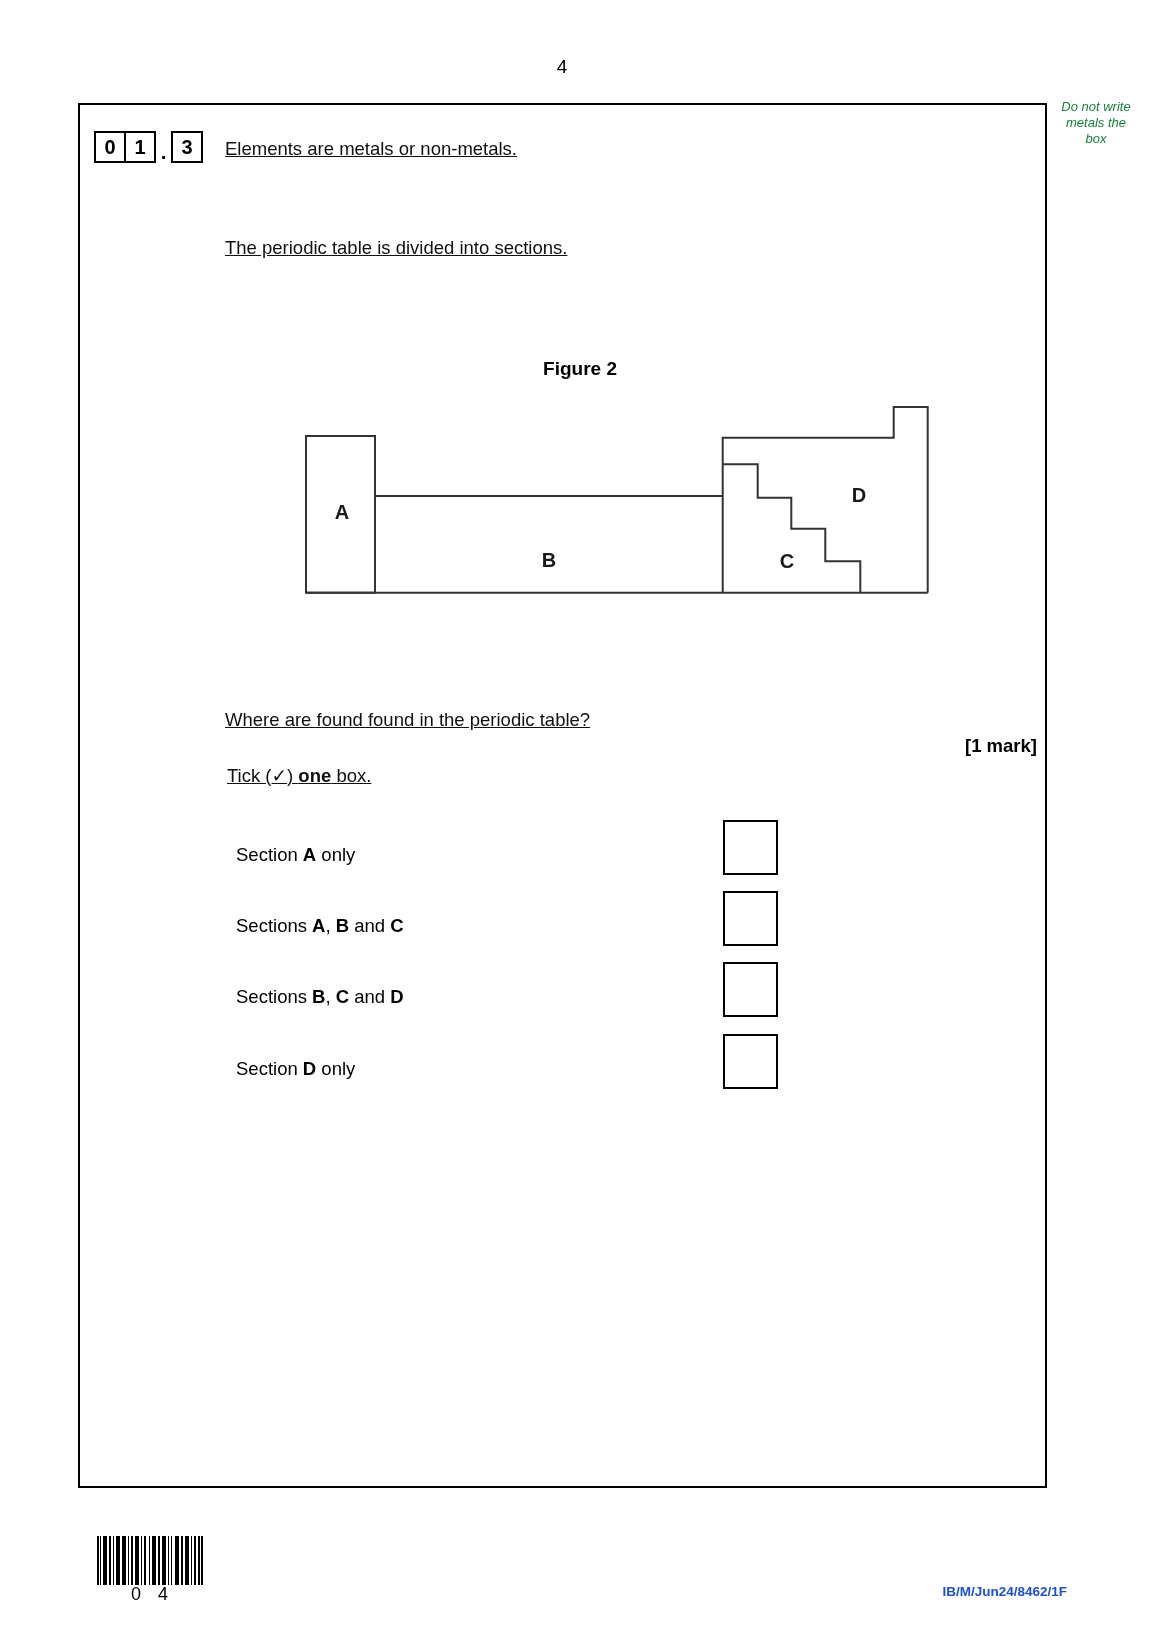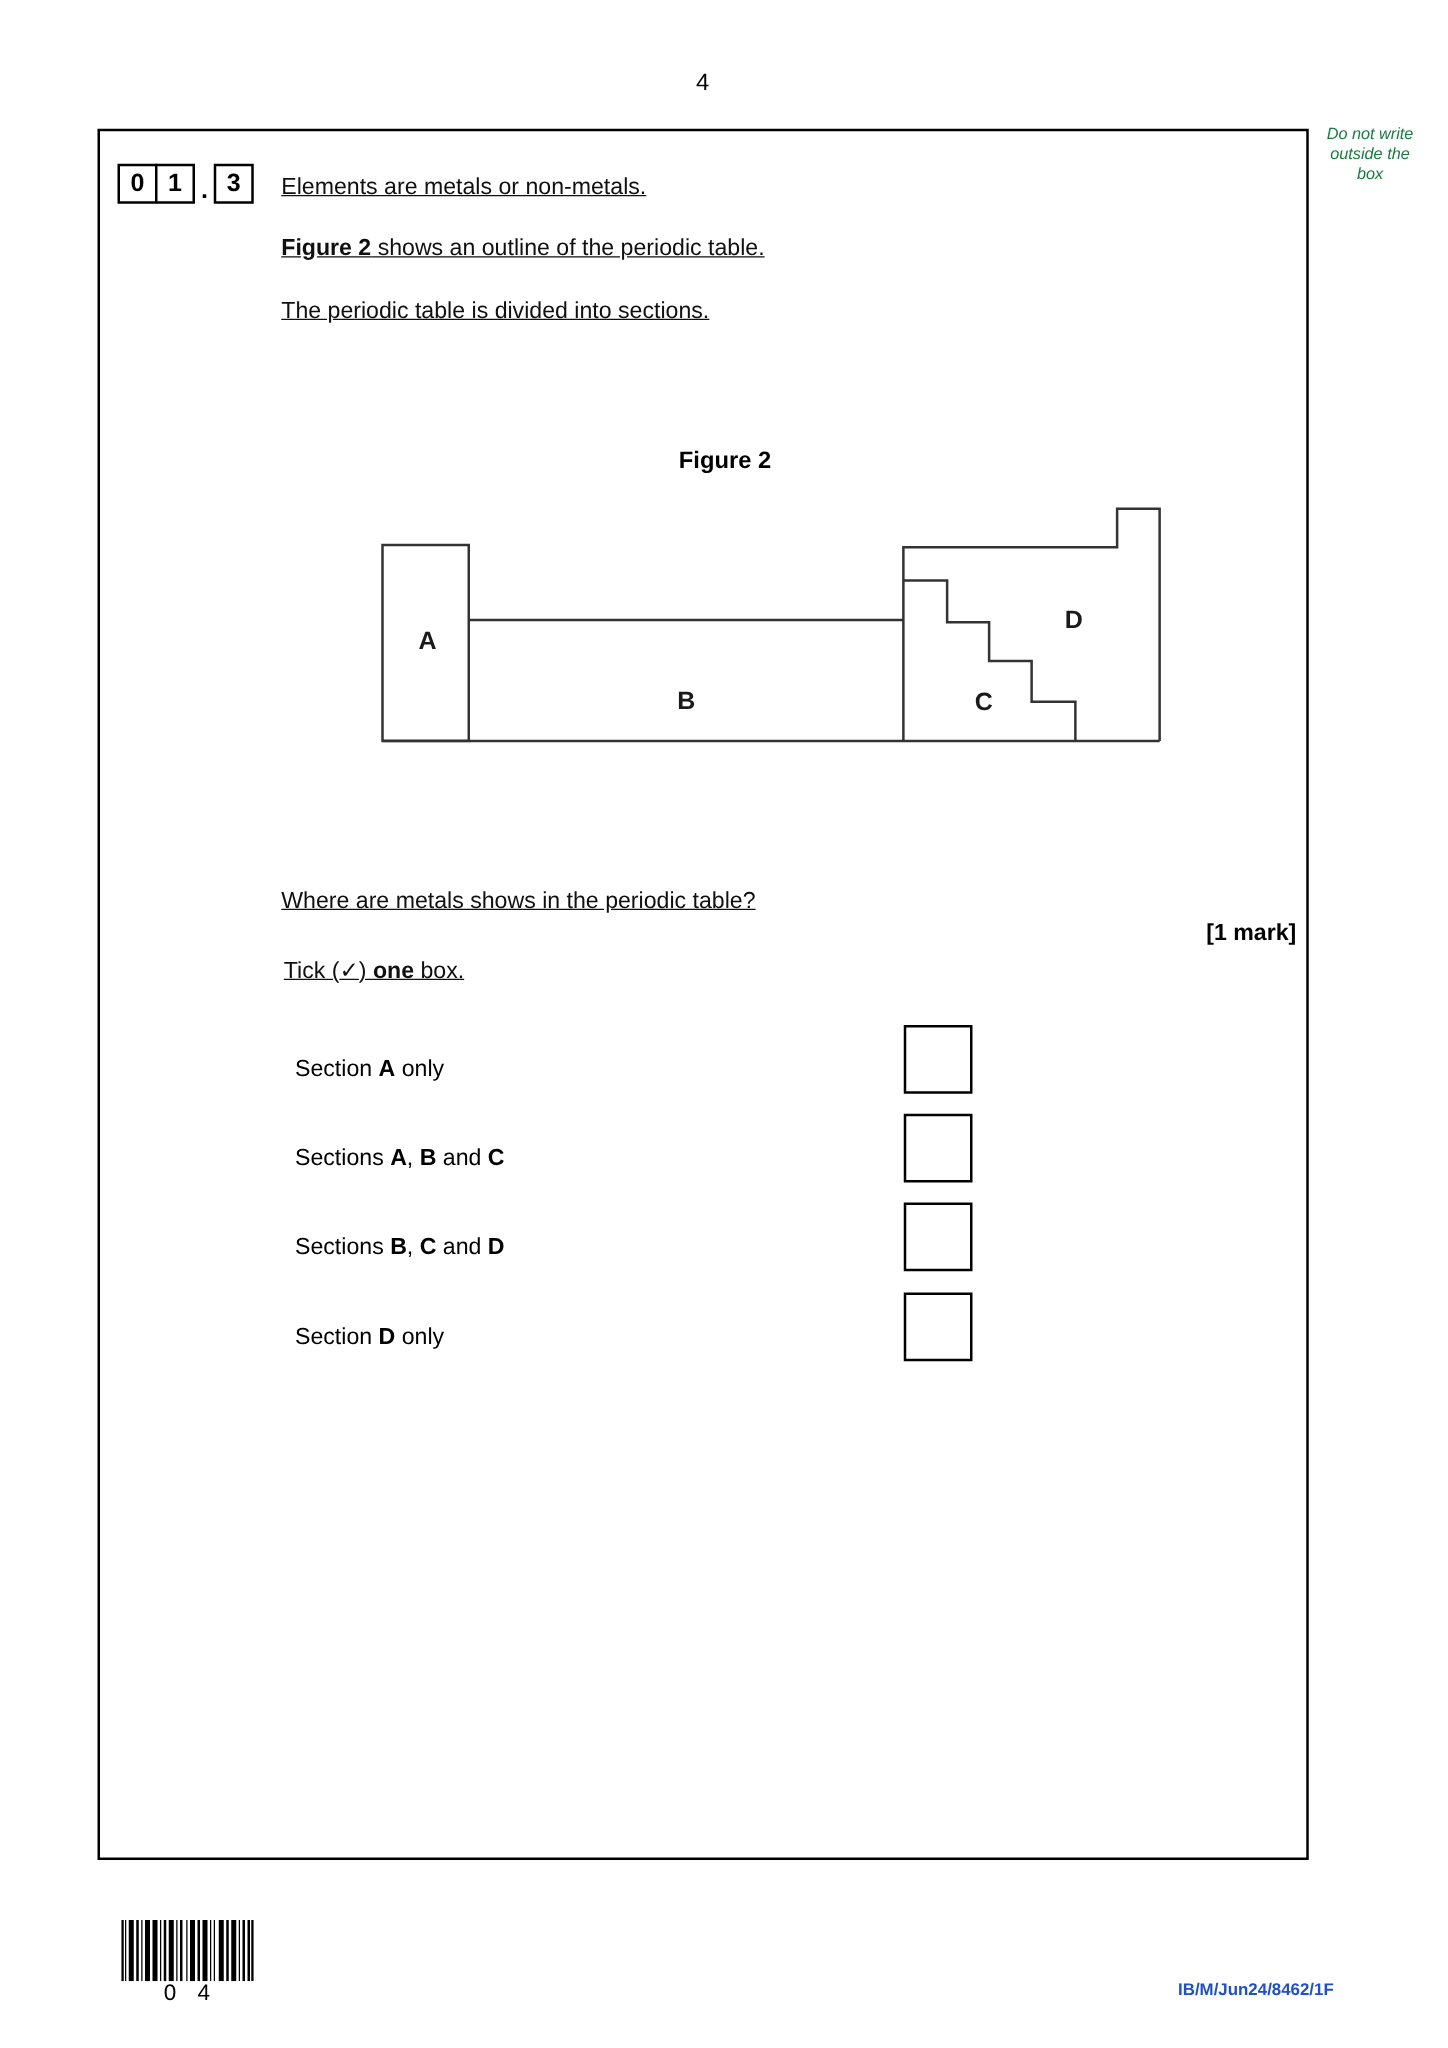--- a/index.html
+++ b/index.html
@@ -88,56 +88,55 @@
 </style>
 </head>
 <body>
 
 <div class="page">
 
   <div class="abs page-number">4</div>
 
   <div class="abs side-note">
     <div>Do not write</div>
-    <div>outside the</div>
+    <div>metals the</div>
     <div>box</div>
   </div>
 
   <div class="abs qbox">
 
     <div class="abs qid">
       <span class="qid-box">0</span>
       <span class="qid-box">1</span>
       <span class="qid-dot">.</span>
       <span class="qid-box">3</span>
     </div>
 
     <div class="abs body-text line1">Elements are metals or non-metals.</div>
 
-    <div class="abs body-text line2"><span class="b">Figure 2</span><span> shows an outline of the periodic table.</span></div>
 
     <div class="abs body-text line3">The periodic table is divided into sections.</div>
 
     <div class="abs fig-title">Figure 2</div>
 
     <svg class="abs figure-svg" width="650" height="210" viewBox="0 0 650 210">
       <g fill="none" stroke="#333" stroke-width="2">
         <rect x="14" y="39" width="69" height="156.7"></rect>
         <path d="M14,195.7 H635.7"></path>
         <path d="M83,99 H430.7"></path>
         <path d="M430.7,195.7 V40.7 H601.7 V10 H635.7 V195.7"></path>
         <path d="M430.7,67.3 H465.7 V100.7 H499.3 V131.7 H533.3 V164.3 H568.3 V195.7"></path>
       </g>
       <text x="50" y="122" text-anchor="middle">A</text>
       <text x="257" y="170" text-anchor="middle">B</text>
       <text x="495" y="171" text-anchor="middle">C</text>
       <text x="567" y="105" text-anchor="middle">D</text>
     </svg>
 
-    <div class="abs body-text prompt">Where are metals shows in the periodic table?</div>
+    <div class="abs body-text prompt">Where are found found in the periodic table?</div>
 
     <div class="abs marks">[1 mark]</div>
 
     <div class="abs body-text tick-line"><span>Tick (</span><span>✓</span><span>) </span><span class="b">one</span><span> box.</span></div>
 
     <div class="abs opt-label" style="top:739px"><span>Section </span><span class="b">A</span><span> only</span><span class="b"></span><span></span><span class="b"></span></div>
     <div class="abs opt-box" style="top:715px"></div>
 
     <div class="abs opt-label" style="top:810px"><span>Sections </span><span class="b">A</span><span>, </span><span class="b">B</span><span> and </span><span class="b">C</span></div>
     <div class="abs opt-box" style="top:786px"></div>

